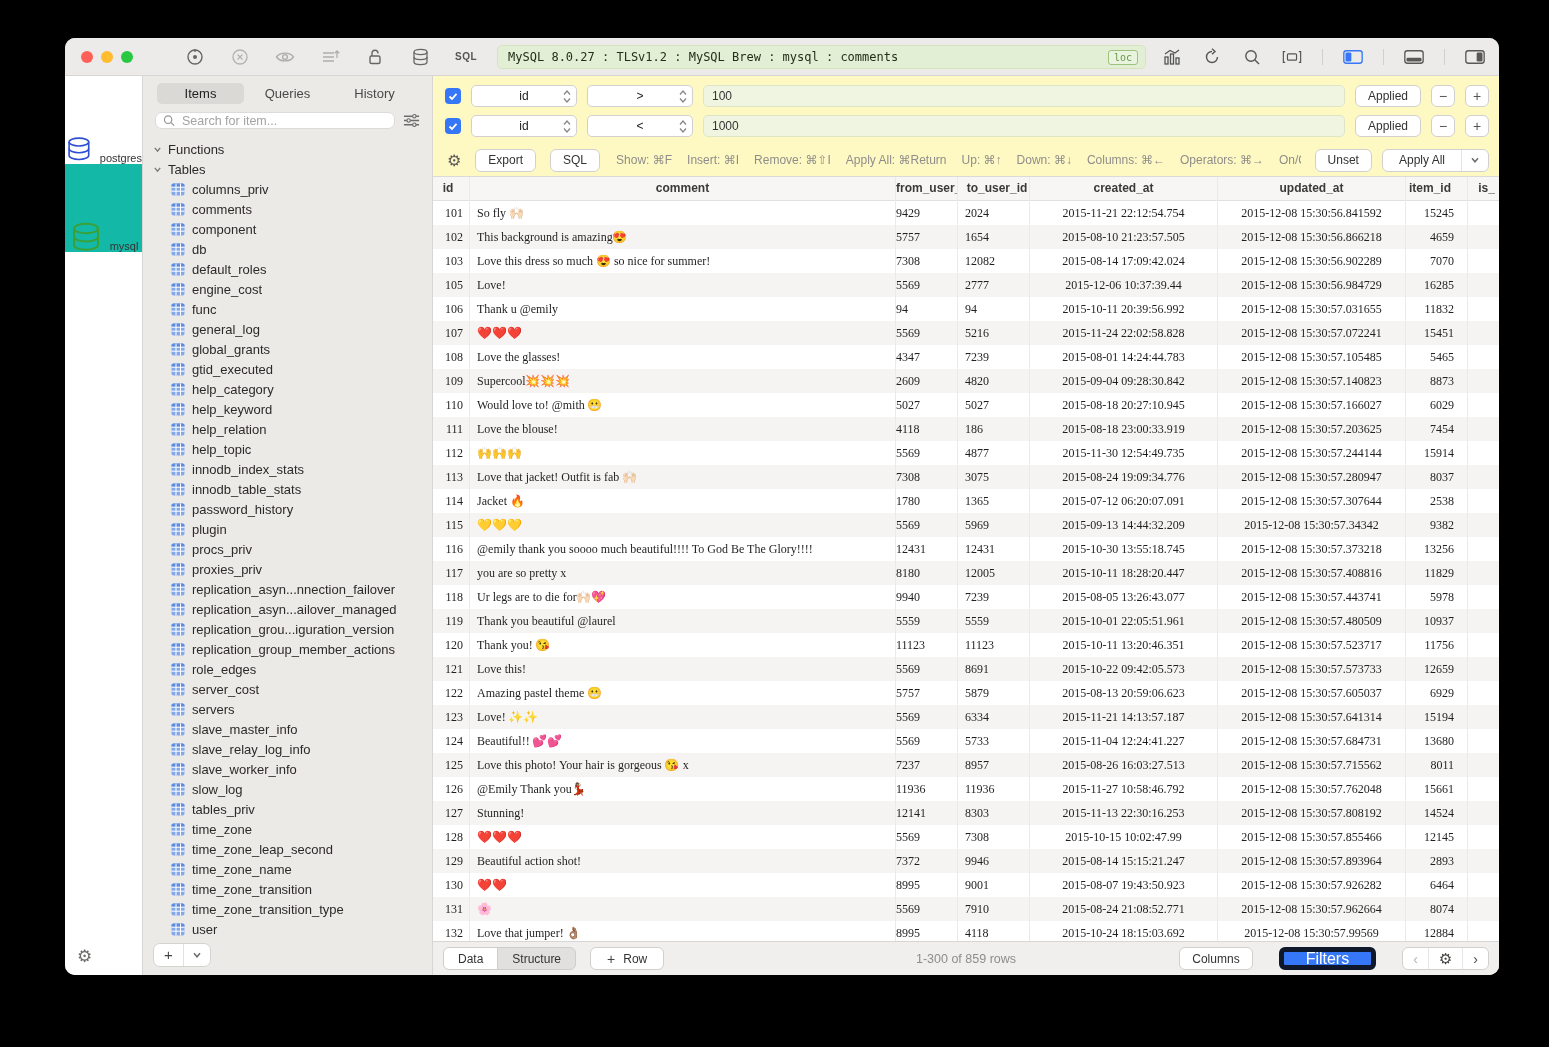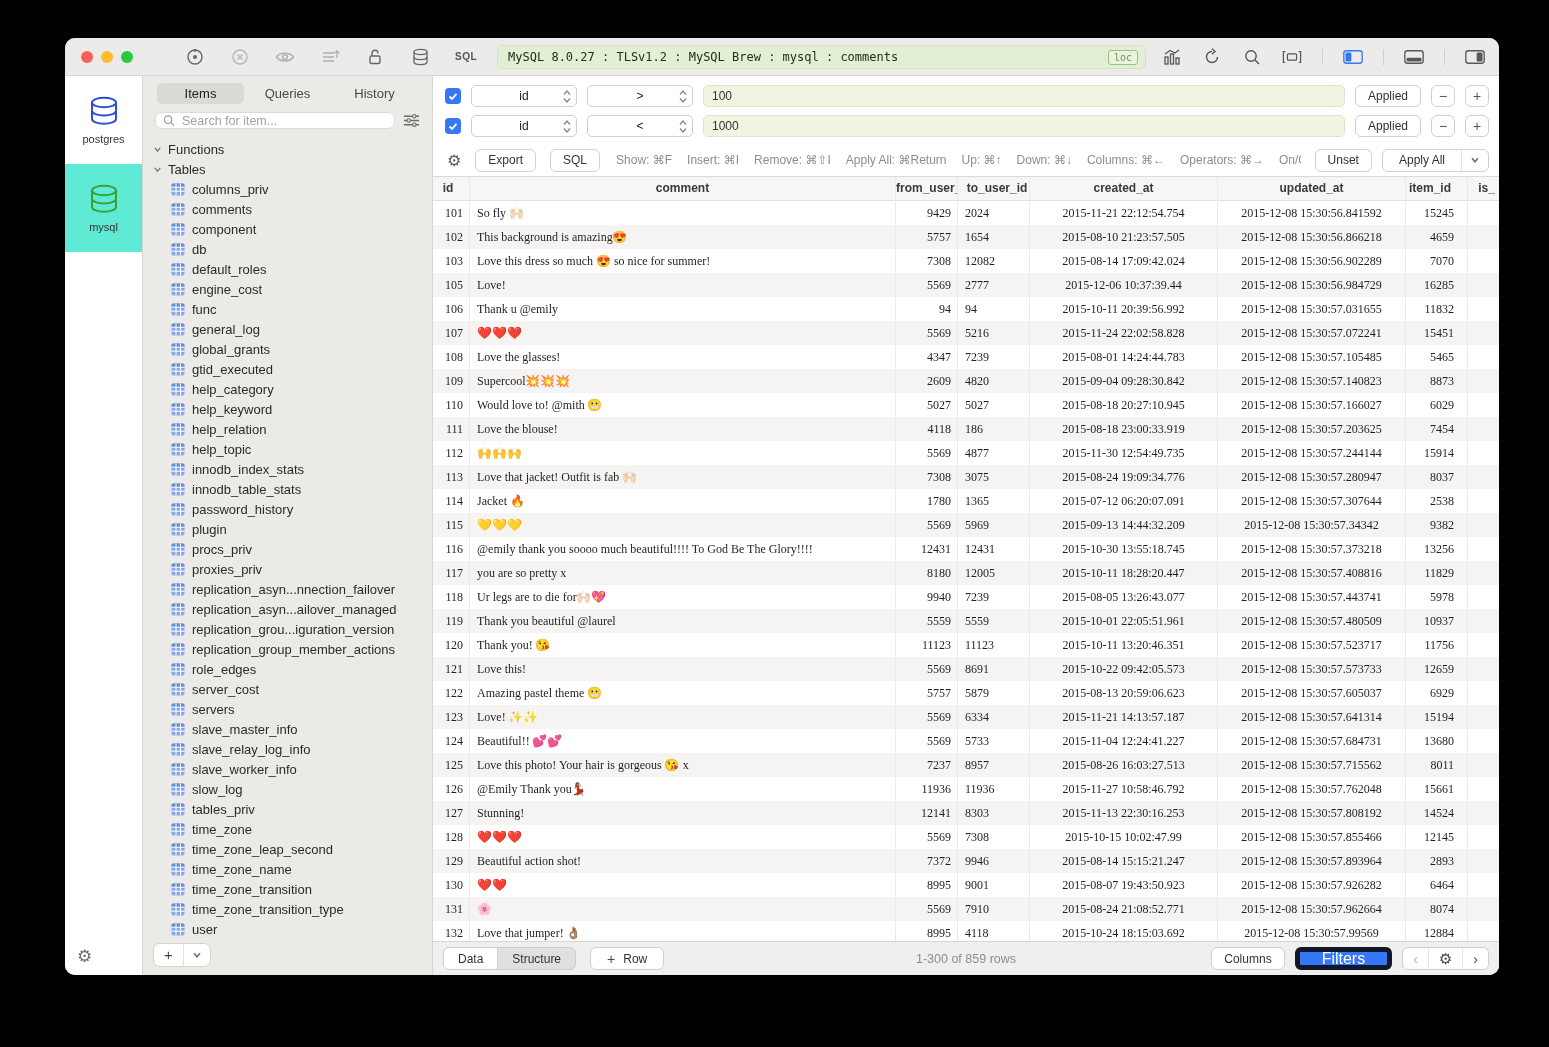--- a/index.html
+++ b/index.html
@@ -22,22 +22,22 @@
     font-family:"DejaVu Sans Mono","Liberation Mono",monospace;font-size:12px;color:#22301a;white-space:nowrap;overflow:hidden;}
   .loc{position:absolute;right:7px;top:4px;font-size:10px;line-height:13px;padding:0 5px;
     color:#679a4a;border:1px solid #9cc27c;border-radius:3px;background:rgba(255,255,255,.25);
     font-family:"DejaVu Sans Mono","Liberation Mono",monospace;}
   .tb-right{display:flex;align-items:center;gap:20px;color:#555;margin-right:2px;}
   .tb-sep{width:1px;height:16px;background:#d2d0ce;}
   
   .content{display:flex;height:899px;}
   
   .connstrip{width:78px;background:#fff;border-right:1px solid #d8d6d4;position:relative;flex:none;}
-  .conn{height:88px;display:flex;flex-direction:column;align-items:center;justify-content:center;gap:7px;cursor:default;}
-  .conn.selected{background:#5eead4;}
+  .conn{height:88px;display:flex;flex-direction:row;align-items:flex-end;justify-content:center;gap:7px;cursor:default;}
+  .conn.selected{background:#14b8a6;}
   .conn .cname{font-size:11px;color:#333;}
   .strip-gear{position:absolute;left:12px;bottom:10px;font-size:17px;color:#6e6c6a;line-height:1;}
   
   .sidebar{width:290px;background:#eceae7;border-right:1px solid #d8d6d4;position:relative;flex:none;
     display:flex;flex-direction:column;}
   .sbtabs{display:flex;align-items:center;height:34px;padding:0 14px;flex:none;}
   .sbtab{flex:1;text-align:center;font-size:13px;color:#4a4846;padding:3px 0;border-radius:5px;}
   .sbtab.active{background:#dbd9d6;color:#222;}
   .searchrow{display:flex;align-items:center;gap:8px;padding:2px 12px 6px 12px;flex:none;}
   .searchfield{flex:1;height:17px;background:#fff;border:1px solid #dddbd9;border-radius:7px;
@@ -47,21 +47,21 @@
   .searchfield input::placeholder{color:#a5a3a1;}
   .tree{flex:1;overflow:hidden;padding-top:4px;}
   .branch{display:flex;align-items:center;gap:6px;height:20px;padding-left:10px;font-size:13px;color:#2c2a28;}
   .titem{display:flex;align-items:center;gap:7px;height:20px;padding-left:28px;font-size:13px;color:#2c2a28;white-space:nowrap;}
   .ticon{display:inline-flex;width:14px;height:13px;}
   .sb-footer{position:absolute;left:10px;bottom:8px;}
   .addgroup{display:inline-flex;align-items:center;background:#fff;border:1px solid #d5d3d1;border-radius:7px;height:24px;overflow:hidden;}
   .addgroup .seg1{padding:0 10px;font-size:15px;color:#444;border-right:1px solid #e4e2e0;line-height:22px;}
   .addgroup .seg2{padding:0 8px;display:flex;align-items:center;}
   
-  .main{flex:1;display:flex;flex-direction:column;background:#ffffff;min-width:0;}
+  .main{flex:1;display:flex;flex-direction:column;background:#fef9c3;min-width:0;}
   .filterbar{height:100px;flex:none;padding:9px 10px 0 12px;}
   .frow{display:flex;align-items:center;gap:10px;height:22px;margin-bottom:8px;}
   .fcheck{width:16px;height:16px;border-radius:4px;background:#3577f6;display:inline-flex;align-items:center;justify-content:center;flex:none;}
   .fselect{width:106px;height:22px;background:#fff;border:1px solid #d2d0ce;border-radius:5px;position:relative;
     display:flex;align-items:center;justify-content:center;font-size:12px;color:#222;flex:none;}
   .fselect .stepper{position:absolute;right:5px;top:3px;}
   .fvalue{flex:1;height:22px;background:#f0f5e2;border:1px solid #dde5c9;border-radius:5px;
     font-size:12px;color:#333;padding:0 8px;outline:none;font-family:"Liberation Sans","DejaVu Sans",sans-serif;}
   .btn{height:22px;background:#fff;border:1px solid #d2d0ce;border-radius:6px;font-size:12px;color:#333;
     display:inline-flex;align-items:center;justify-content:center;padding:0 12px;white-space:nowrap;}
@@ -78,37 +78,37 @@
   .grid{flex:1;background:#fff;border-top:1px solid #dcdad8;overflow:hidden;display:flex;flex-direction:column;min-height:0;}
   .thead{display:flex;height:24px;flex:none;background:#f7f6f5;border-bottom:1px solid #e2e0de;}
   .thead .cell{font-weight:bold;color:#3c3a38;text-align:center !important;line-height:23px;}
   .tbody{flex:1;overflow:hidden;}
   .trow{display:flex;height:24px;font-family:Liberation Serif, serif;}
   .trow.alt{background:#f5f4f2;}
   .cell{height:24px;line-height:24px;font-size:12px;color:#1f1f1f;border-right:1px solid #eceae8;
     overflow:hidden;white-space:nowrap;flex:none;}
   .c0{width:37px;text-align:right;padding-right:6px;}
   .c1{width:426px;text-align:left;padding:0 7px;}
-  .c2{width:62px;text-align:right;padding-right:6px;}
+  .c2{width:62px;text-align:left;padding-right:6px;}
   .c3{width:72px;text-align:left;padding-left:7px;}
   .c4{width:188px;text-align:center;}
   .c5{width:188px;text-align:center;}
   .c6{width:62px;text-align:right;padding-right:13px;}
   .c7{flex:1;text-align:left;padding-left:6px;border-right:none;}
   
   .mfooter{height:34px;flex:none;background:#f0efed;border-top:1px solid #d8d6d4;position:relative;
     display:flex;align-items:center;padding:0 10px;}
   .segctl{display:inline-flex;border:1px solid #cfcdcb;border-radius:6px;overflow:hidden;height:23px;background:#e2e0de;}
   .segctl .seg{padding:0 14px;font-size:12px;color:#333;display:flex;align-items:center;}
   .segctl .seg.on{background:#fff;border-right:1px solid #cfcdcb;}
   .rowbtn{margin-left:14px;height:23px;background:#fff;border:1px solid #d2d0ce;border-radius:6px;
     display:inline-flex;align-items:center;gap:8px;padding:0 16px;font-size:12px;color:#333;}
   .rowbtn .plus{font-size:14px;color:#444;}
   .rowcount{position:absolute;left:50%;transform:translateX(-50%);font-size:12.5px;color:#8f8d8b;}
-  .mf-right{margin-left:auto;display:flex;align-items:center;gap:10px;}
+  .mf-right{margin-left:auto;display:flex;align-items:center;gap:26px;}
   .filtersbtn{height:23px;border-radius:6px;background:#3577f6;border:5px solid #0f172a;color:#fff;
     font-size:16px;display:inline-flex;align-items:center;padding:0 22px;}
   .navgroup{display:inline-flex;align-items:center;height:23px;background:#fff;border:1px solid #d2d0ce;border-radius:6px;overflow:hidden;}
   .navgroup .nseg{padding:0 10px;display:flex;align-items:center;height:100%;font-size:14px;color:#4c4a48;}
   .navgroup .nseg + .nseg{border-left:1px solid #e8e6e4;}
   .navgroup .dim{color:#b5b3b1;}
   .navgroup .gear{font-size:15px;color:#454341;}
 </style>
 </head>
 <body>

